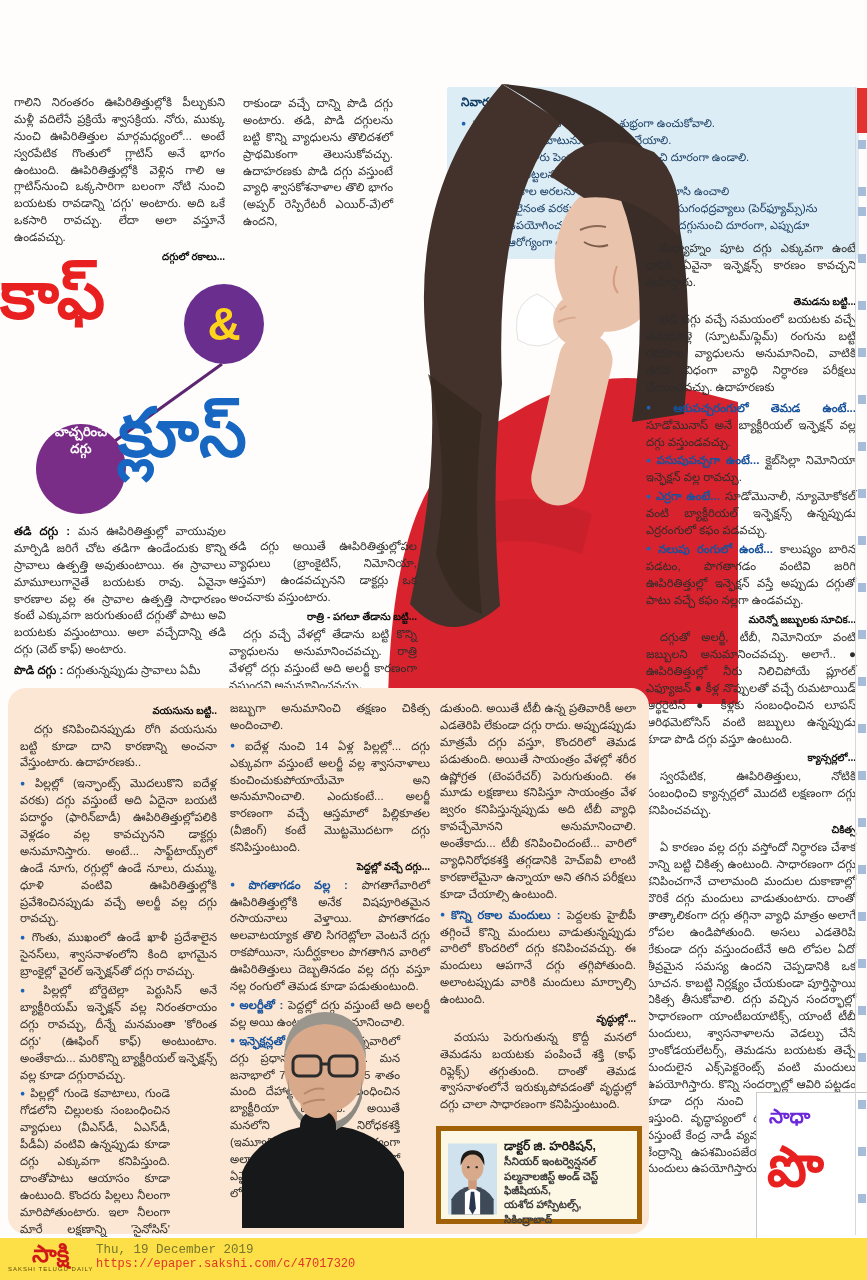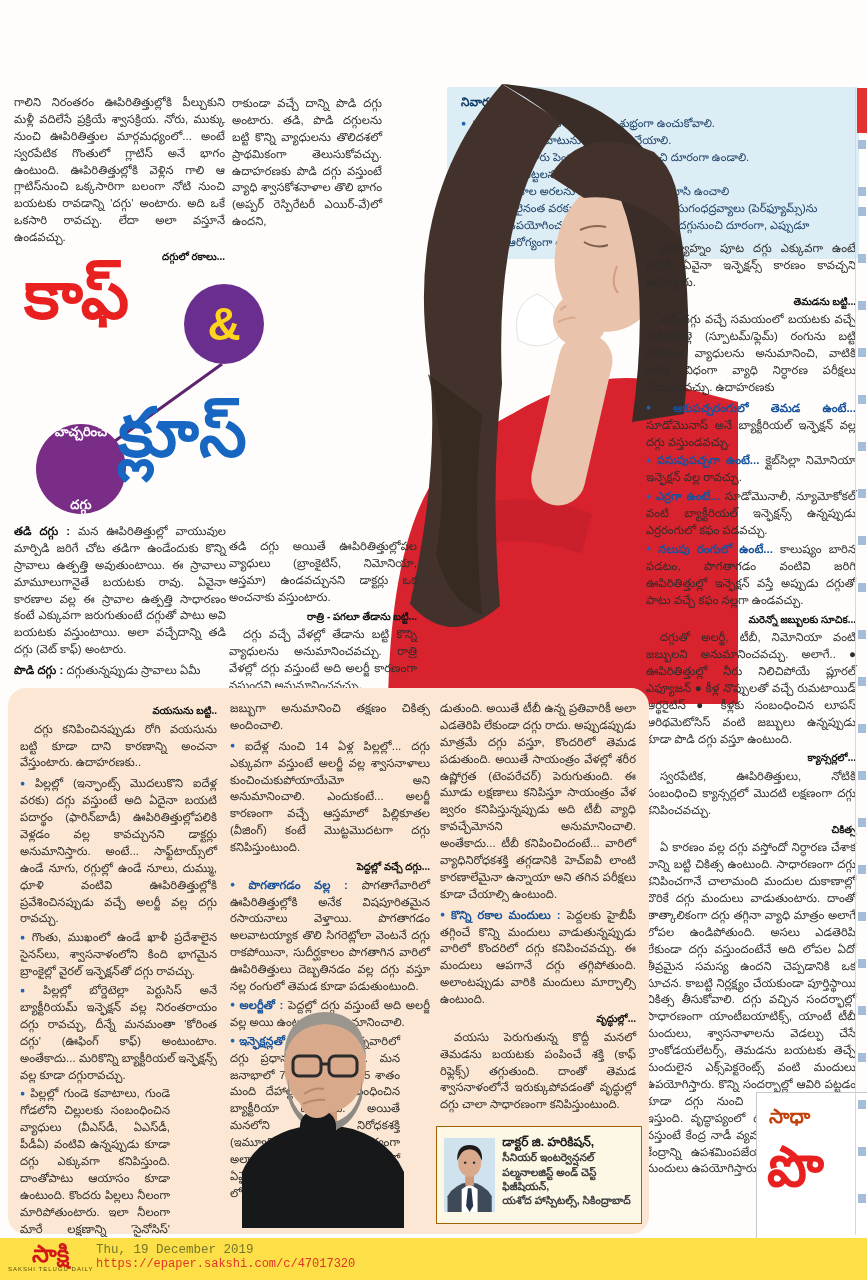--- a/index.html
+++ b/index.html
@@ -13,42 +13,42 @@
   .lead2{font-weight:bold;color:#17529c;}
   .dot{color:#1a63b5;font-size:8.5px;margin-right:3px;vertical-align:1.5px;}
   .bullet{margin-bottom:2px;}
   .p{margin:0 0 4px 0;}
   
   .word-red{font-size:68px;font-weight:800;color:#e8201f;line-height:1;}
   .word-blue{font-size:68px;font-weight:800;color:#1766c1;line-height:1;}
   .amp-circle{width:80px;height:80px;border-radius:50%;background:#6a2e8f;display:flex;
       align-items:center;justify-content:center;color:#ffd51c;font-size:46px;font-weight:800;}
   .badge-circle{width:90px;height:90px;border-radius:50%;background:#7a2d87;color:#fff;
-      display:flex;flex-direction:column;align-items:center;justify-content:space-between;
+      display:flex;flex-direction:column;align-items:center;justify-content:flex-start;
       font-size:13px;font-weight:bold;line-height:1.3;text-align:center;}
   
   .prevention{background:#dcedf5;border-radius:3px;padding:8px 10px 8px 14px;box-sizing:border-box;}
   .prevention .ptitle{font-size:12px;font-weight:bold;color:#0f3a63;margin-bottom:3px;}
   .prevention ul{margin:0;padding:0;list-style:none;}
   .prevention li{position:relative;padding-left:11px;font-size:11.2px;color:#1d4066;line-height:1.52;}
   .prevention li .dot{position:absolute;left:0;top:2px;}
   .prevention li:nth-child(2){margin-left:7px;}
   .prevention li:nth-child(3){margin-left:14px;}
   .prevention li:nth-child(4){margin-left:21px;}
   .prevention li:nth-child(5){margin-left:28px;}
   .prevention li:nth-child(6){margin-left:35px;}
   
   .peach{background:#fbe7d3;border-radius:18px;}
   .bcol{position:absolute;top:12px;width:197px;}
-  .doctor-box{background:#fdf7e6;border:1px solid #a16207;display:flex;gap:7px;padding:7px;box-sizing:border-box;}
+  .doctor-box{background:#fdf7e6;border:5px solid #a16207;display:flex;gap:7px;padding:7px;box-sizing:border-box;}
   .doc-name{font-size:12.2px;font-weight:bold;color:#1c1c1c;line-height:1.35;}
   .doc-line{font-size:10.6px;font-weight:bold;color:#3c3c3c;line-height:1.35;}
   
   .teaser{background:#ffffff;border:1px solid #c9c9c9;border-right:0;}
-  .teaser-top{font-size:20px;font-weight:bold;color:#c2410c;}
+  .teaser-top{font-size:20px;font-weight:bold;color:#6d28d9;}
   .teaser-big{font-size:56px;font-weight:800;color:#e8201f;line-height:1;}
   
   .footer{background:#fde047;}
   .logo-text{font-size:24px;font-weight:800;color:#d01818;line-height:1;}
   .logo-tag{font-size:6px;letter-spacing:1px;color:#5a4a08;}
   .mono{font-family:"Liberation Mono",monospace;}
   .f-date{font-size:12.5px;color:#74762e;}
   .f-url{font-size:12px;color:#e03428;}
   
   .edge{border-left:1px solid #d8d8d8;
@@ -59,21 +59,21 @@
 </head>
 <body>
 
 <div class="page">
 
   <div class="abs t" style="left:14px;top:94px;width:211px;">
     <div class="p">గాలిని నిరంతరం ఊపిరితిత్తుల్లోకి పీల్చుకుని మళ్లీ వదిలేసే ప్రక్రియే శ్వాసక్రియ. నోరు, ముక్కు నుంచి ఊపిరితిత్తుల మార్గమధ్యంలో... అంటే స్వరపేటిక గొంతులో గ్లాటిస్ అనే భాగం ఉంటుంది. ఊపిరితిత్తుల్లోకి వెళ్లిన గాలి ఆ గ్లాటిస్‌నుంచి ఒక్కసారిగా బలంగా నోటి నుంచి బయటకు రావడాన్ని 'దగ్గు' అంటారు. అది ఒకే ఒకసారి రావచ్చు. లేదా అలా వస్తూనే ఉండవచ్చు.</div>
     <div class="h">దగ్గులో రకాలు...</div>
   </div>
 
-  <div class="abs t" style="left:232px;top:95px;width:150px;">
+  <div class="abs t" style="left:243px;top:95px;width:150px;">
     <div class="p">రాకుండా వచ్చే దాన్ని పొడి దగ్గు అంటారు. తడి, పొడి దగ్గులను బట్టి కొన్ని వ్యాధులను తొలిదశలో ప్రాథమికంగా తెలుసుకోవచ్చు. ఉదాహరణకు పొడి దగ్గు వస్తుంటే వ్యాధి శ్వాసకోశనాళాల తొలి భాగం (అప్పర్ రెస్పిరేటరీ ఎయిర్-వే)లో ఉందని,</div>
   </div>
 
   <div class="abs prevention" style="left:447px;top:87px;width:412px;min-height:148px;">
     <div class="ptitle">నివారణ ఇలా...</div>
     <ul>
       <li><span class="dot">●</span><span>మన పరిసరాలను, వాతావరణాన్ని శుభ్రంగా ఉంచుకోవాలి.</span></li>
       <li><span class="dot">●</span><span>పొగతాగే దురలవాటును పూర్తిగా మానేయాలి.</span></li>
       <li><span class="dot">●</span><span>సరిపడని వారు పెంపుడు జంతువుల నుంచి దూరంగా ఉండాలి.</span></li>
       <li><span class="dot">●</span><span>పరుపుబట్టలను శుభ్రంగా ఉంచుకోవాలి.</span></li>
@@ -97,21 +97,21 @@
     <path d="M170 0 Q74 110 96 272 Q110 375 78 520 Q118 565 168 522 Q158 400 170 300 Q162 120 230 38 Z" fill="#42322b"></path>
     <path d="M170 0 Q300 8 342 118 Q364 205 352 330 L300 338 Q322 182 282 100 Q242 38 170 0 Z" fill="#3a2c26"></path>
     <path d="M218 92 Q252 38 322 68 Q352 94 347 152 Q300 108 252 114 Z" fill="#42322b"></path>
     <path d="M96 290 Q120 380 104 470 Q118 520 150 530 Q140 420 150 330 Z" fill="#35281f" opacity="0.8"></path>
   </svg>
 
   <div class="abs" style="left:0;top:248px;width:370px;height:300px;">
     <svg class="abs" style="left:0;top:0;" width="370" height="300">
       <line x1="222" y1="116" x2="108" y2="198" stroke="#5d2570" stroke-width="3"></line>
     </svg>
-    <div class="abs word-red" style="left:24px;top:12px;">కాఫ్</div>
+    <div class="abs word-red" style="left:0;top:12px;">కాఫ్</div>
     <div class="abs amp-circle" style="left:184px;top:36px;">
       <span>&amp;</span>
     </div>
     <div class="abs badge-circle" style="left:36px;top:176px;">
       <span>హెచ్చరించే</span>
       <span>దగ్గు</span>
     </div>
     <div class="abs word-blue" style="left:118px;top:150px;">క్లూస్</div>
   </div>
 

